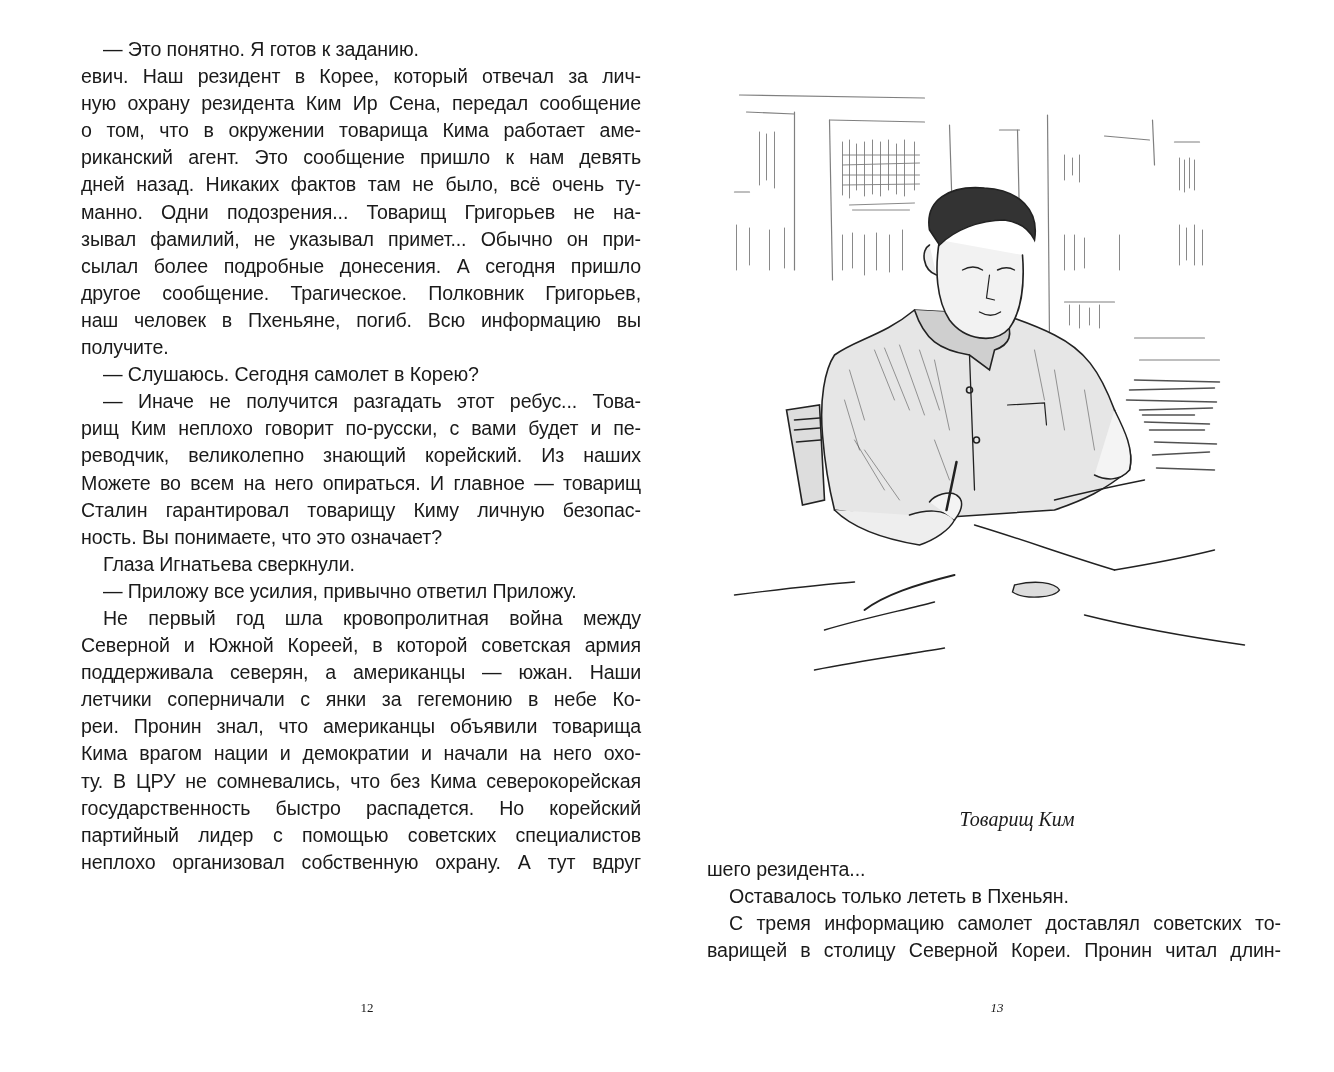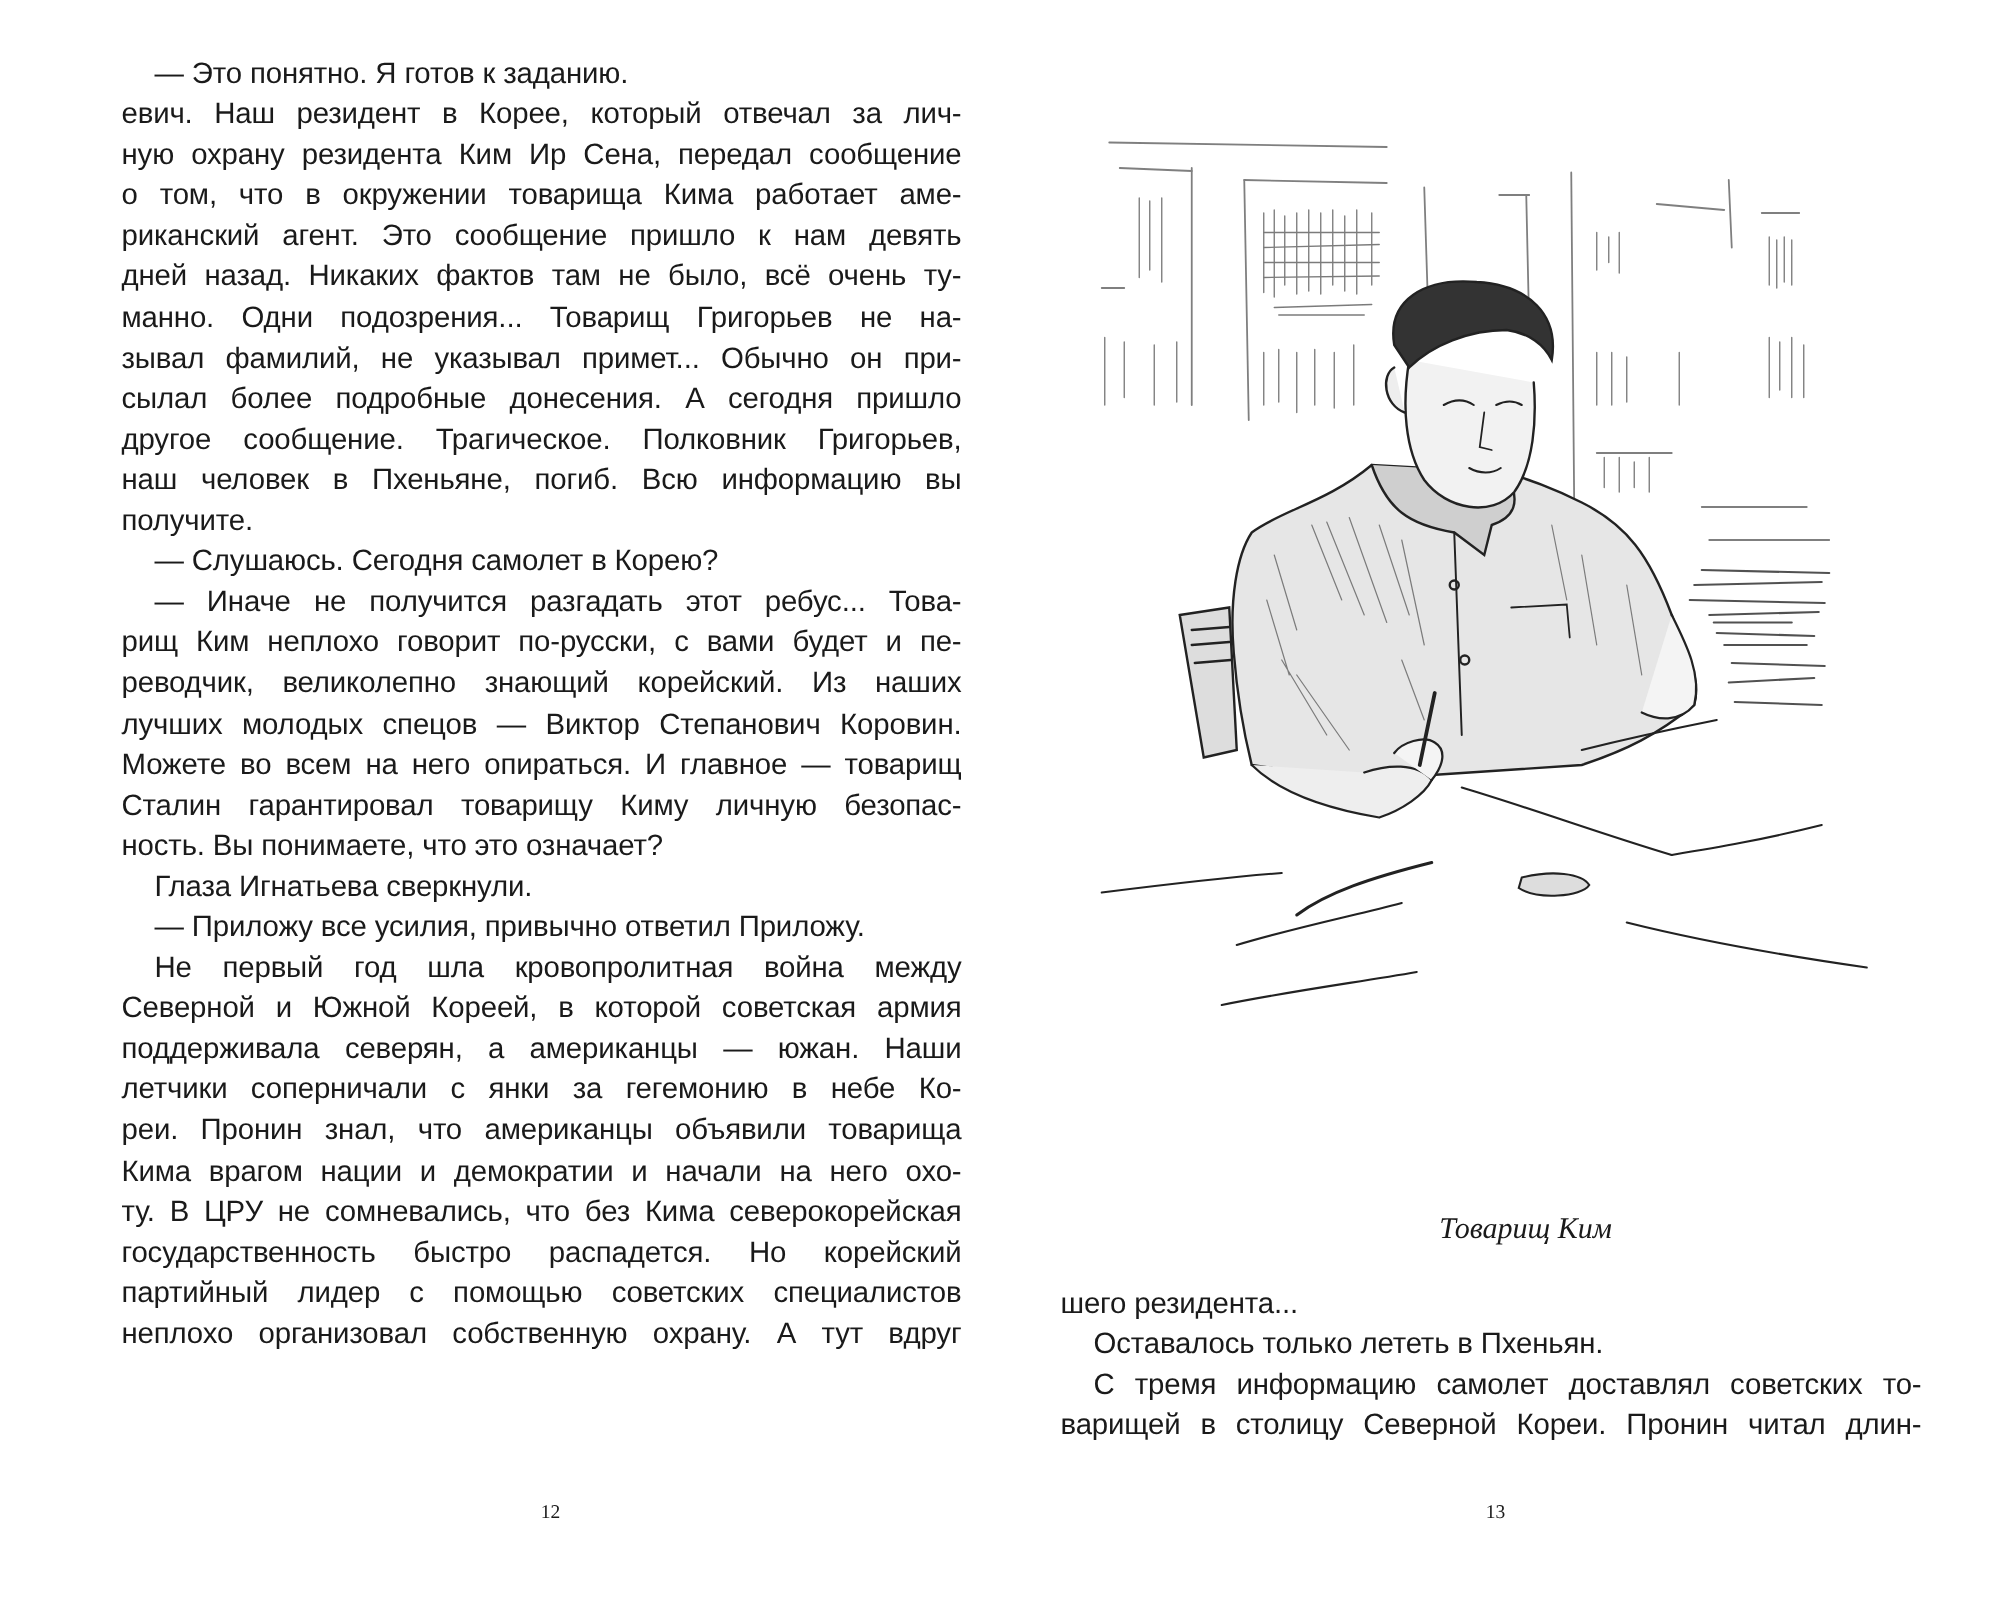--- a/index.html
+++ b/index.html
@@ -21,21 +21,21 @@
     .line.last { text-align-last: left; }
     .line.indent { padding-left: 22px; }
     .page-number {
       position: absolute;
       font-family: "Liberation Serif", "DejaVu Serif", serif;
       font-size: 13px;
       width: 60px;
       text-align: center;
     }
     .pn-left { left: 316px; top: 1000px; }
-    .pn-right { left: 300px; top: 1000px; }
+    .pn-right { left: 300px; top: 1000px; font-style: italic; }
     .caption {
       position: absolute;
       left: 200px; top: 808px; width: 300px;
       text-align: center;
       font-family: "Liberation Serif", "DejaVu Serif", serif;
       font-style: italic;
       font-size: 20px;
     }
     .illustration { position: absolute; left: 55px; top: 70px; width: 585px; height: 730px; }
     .illustration svg { width: 100%; height: 100%; }
@@ -54,21 +54,20 @@
       <span class="line">манно. Одни подозрения... Товарищ Григорьев не на-</span>
       <span class="line">зывал фамилий, не указывал примет... Обычно он при-</span>
       <span class="line">сылал более подробные донесения. А сегодня пришло</span>
       <span class="line">другое сообщение. Трагическое. Полковник Григорьев,</span>
       <span class="line">наш человек в Пхеньяне, погиб. Всю информацию вы</span>
       <span class="line last">получите.</span>
       <span class="line indent last">— Слушаюсь. Сегодня самолет в Корею?</span>
       <span class="line indent">— Иначе не получится разгадать этот ребус... Това-</span>
       <span class="line">рищ Ким неплохо говорит по-русски, с вами будет и пе-</span>
       <span class="line">реводчик, великолепно знающий корейский. Из наших</span>
-      <span class="line">лучших молодых спецов — Виктор Степанович Коровин.</span>
       <span class="line">Можете во всем на него опираться. И главное — товарищ</span>
       <span class="line">Сталин гарантировал товарищу Киму личную безопас-</span>
       <span class="line last">ность. Вы понимаете, что это означает?</span>
       <span class="line indent last">Глаза Игнатьева сверкнули.</span>
       <span class="line indent last">— Приложу все усилия, привычно ответил Приложу.</span>
       <span class="line indent">Не первый год шла кровопролитная война между</span>
       <span class="line">Северной и Южной Кореей, в которой советская армия</span>
       <span class="line">поддерживала северян, а американцы — южан. Наши</span>
       <span class="line">летчики соперничали с янки за гегемонию в небе Ко-</span>
       <span class="line">реи. Пронин знал, что американцы объявили товарища</span>

